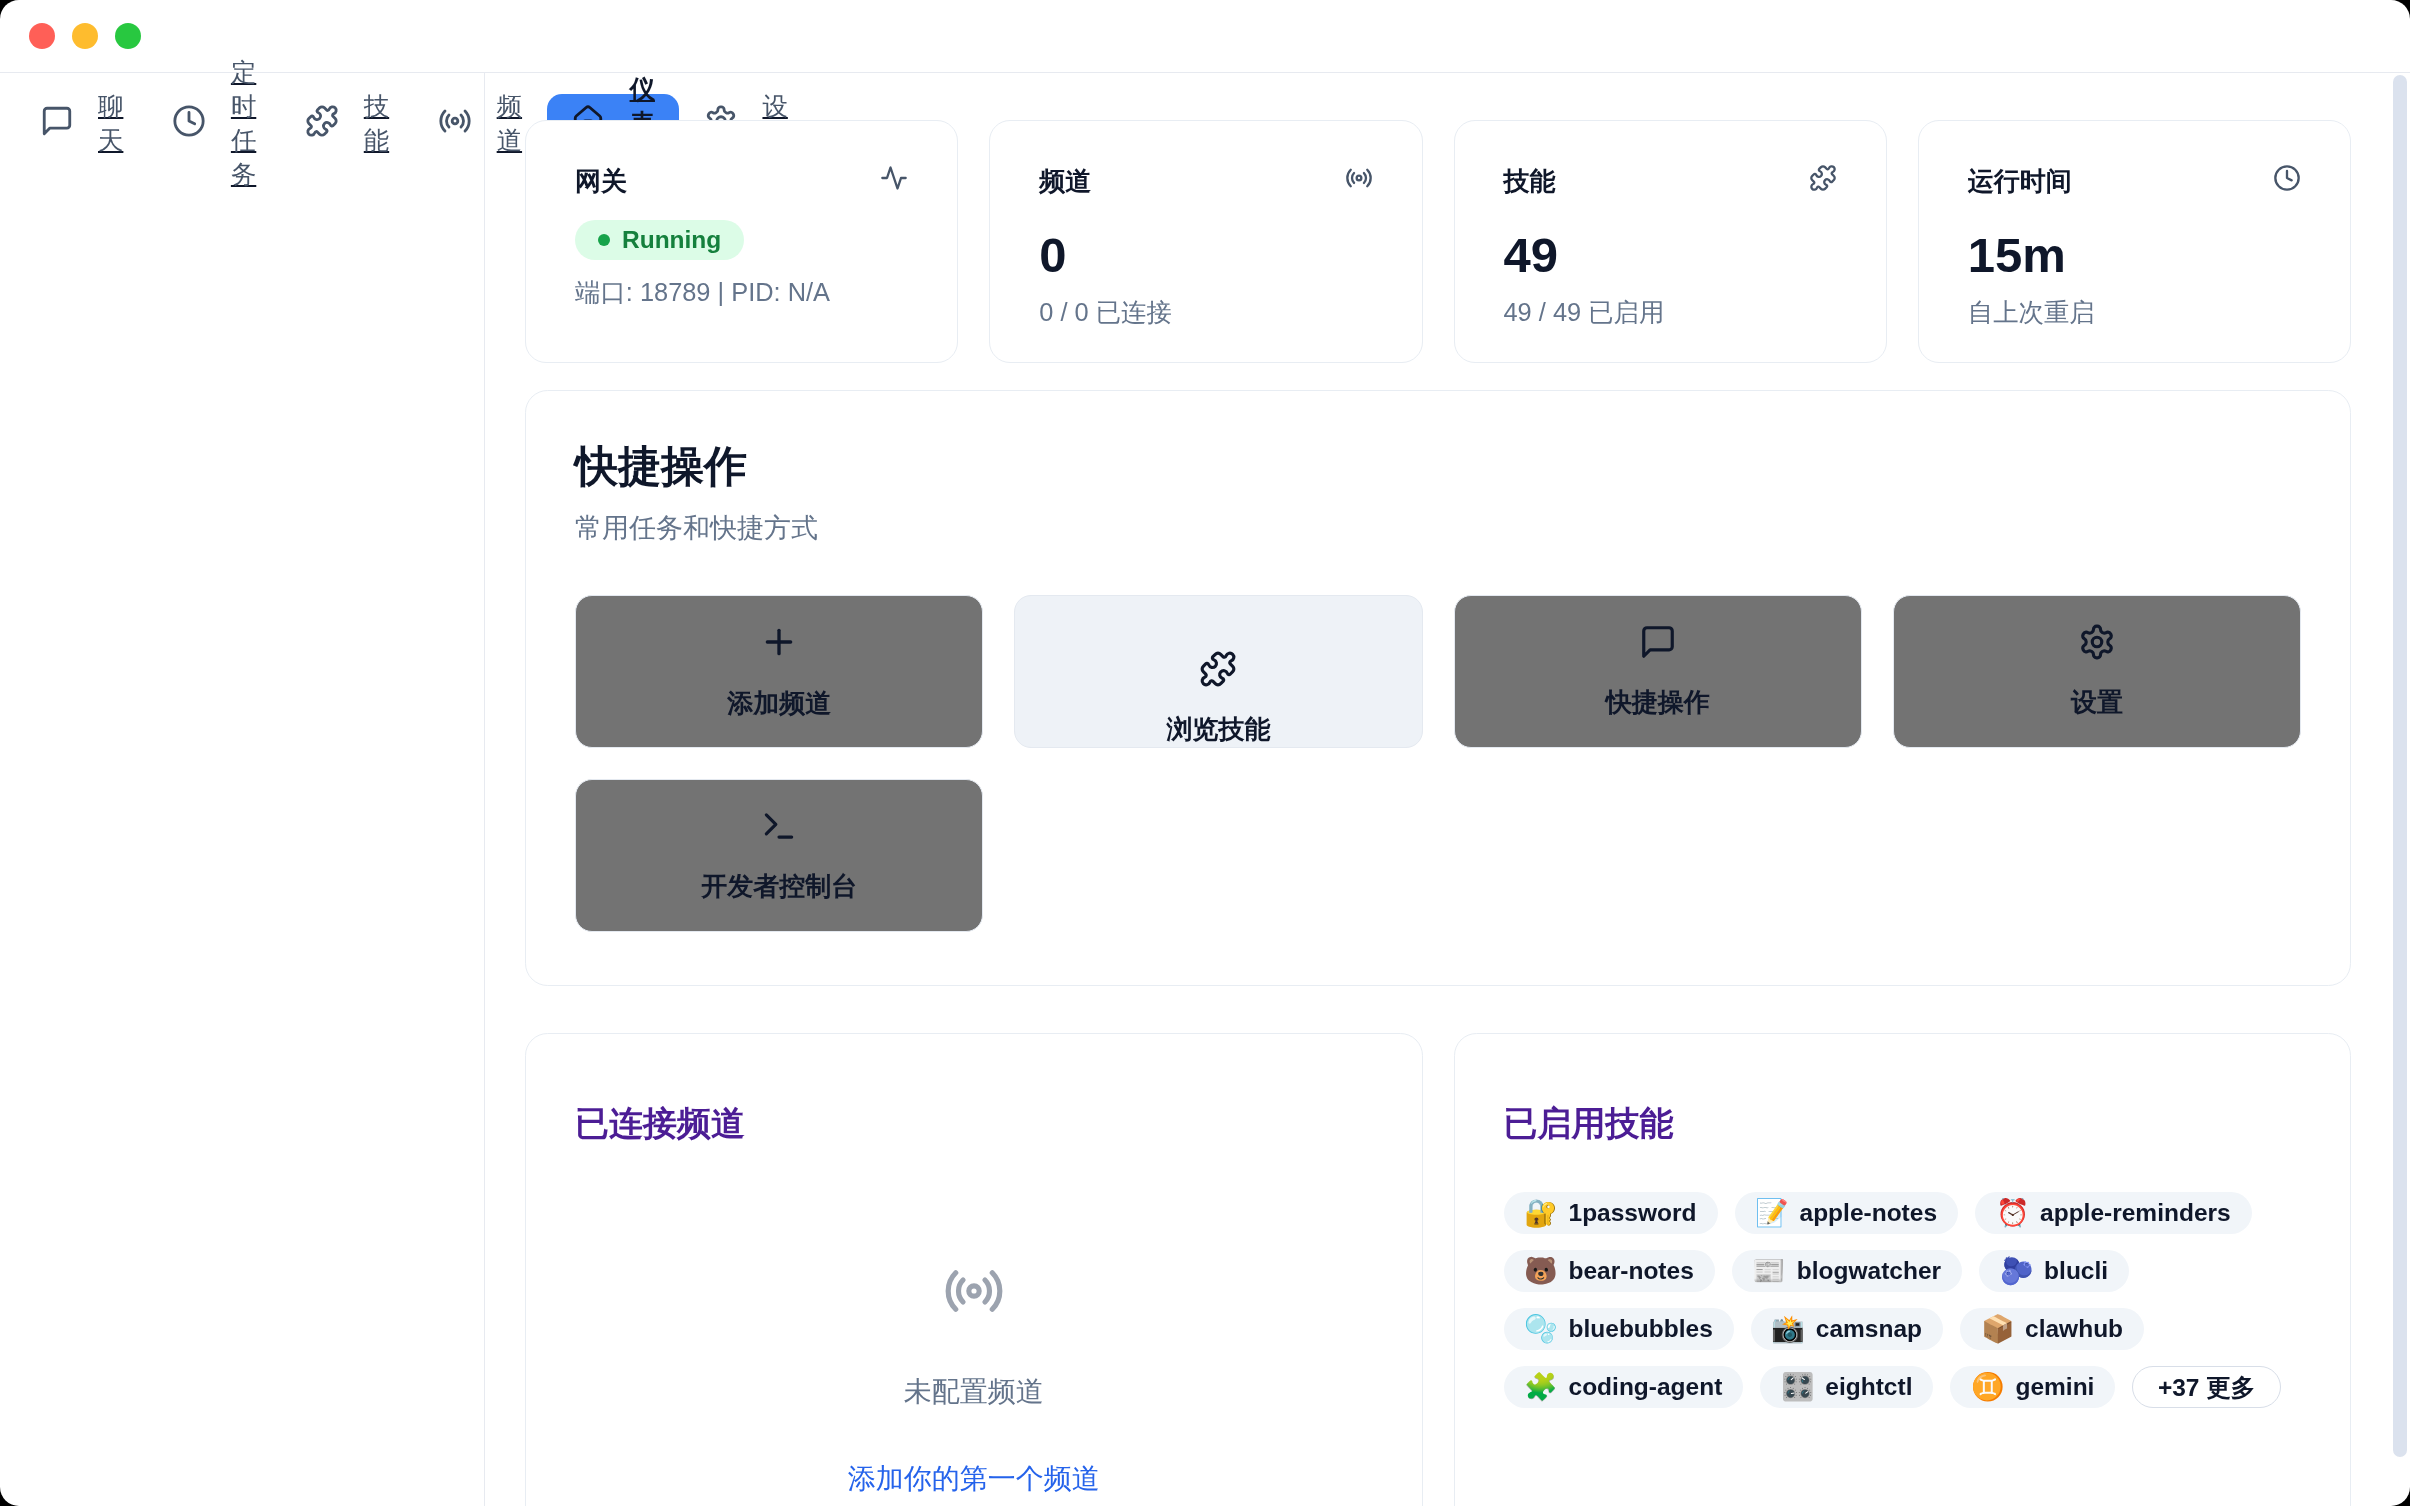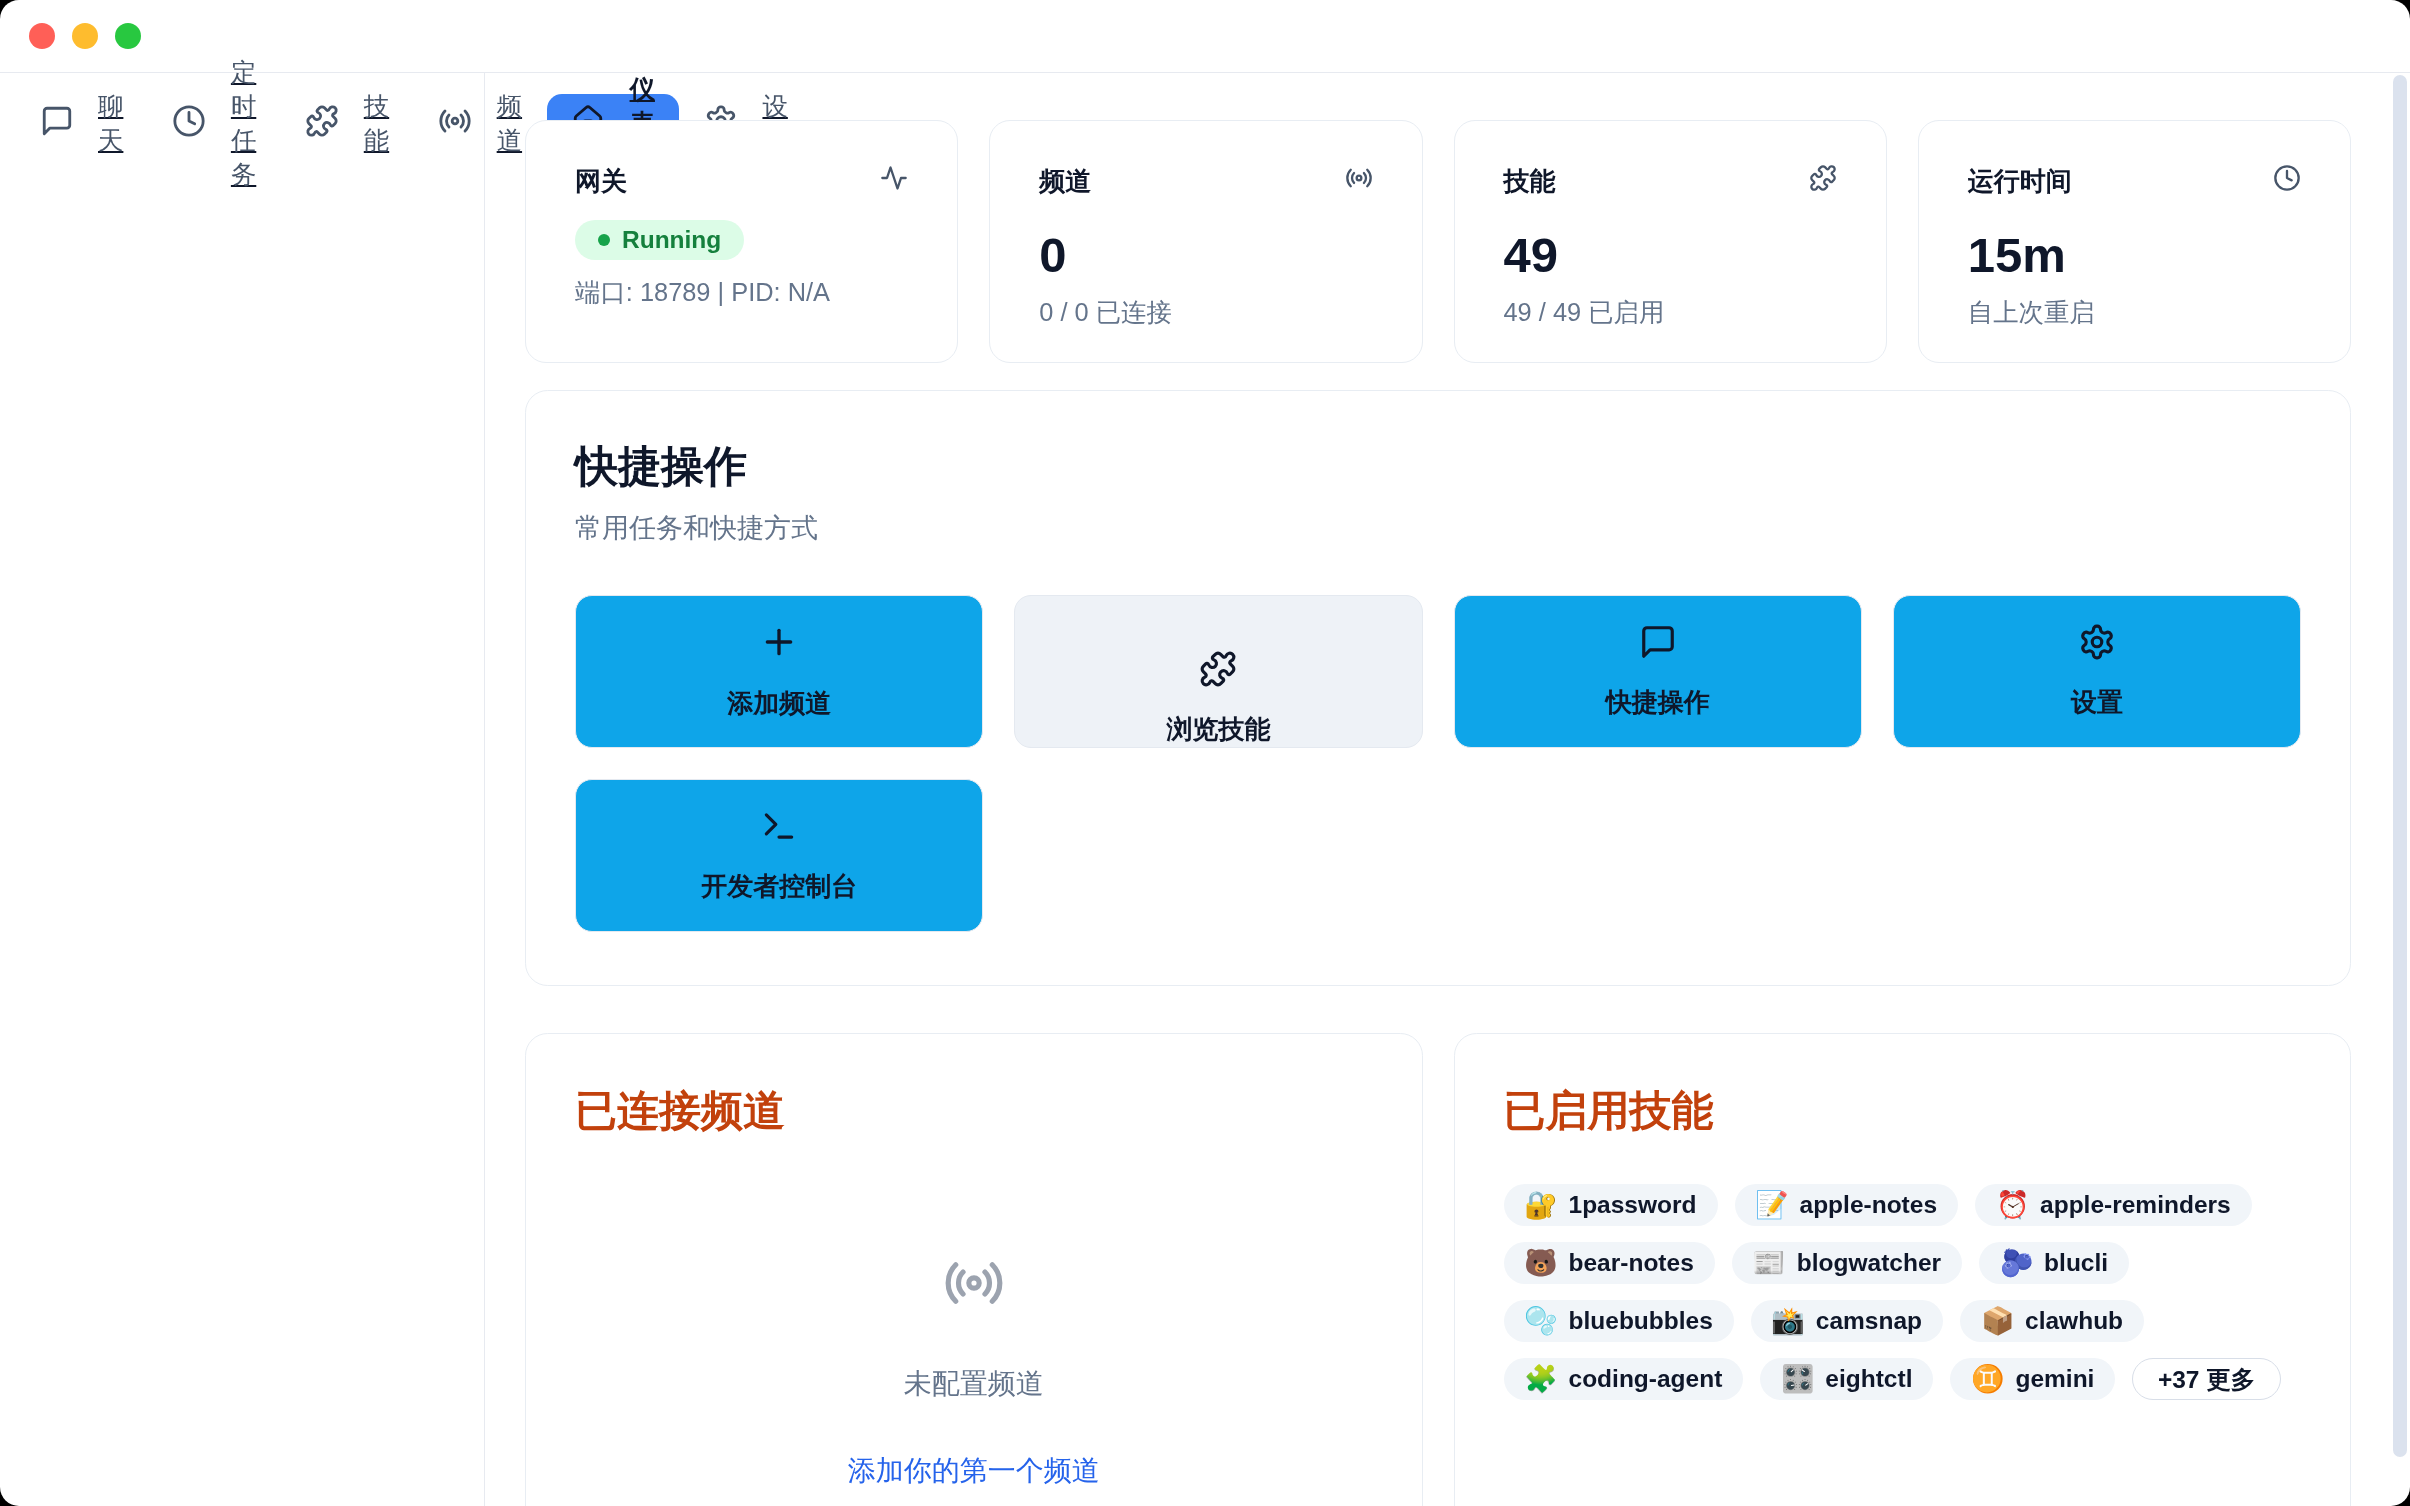--- a/index.html
+++ b/index.html
@@ -59,29 +59,29 @@
   }
   .badge-dot { width:12.2px; height:12.2px; border-radius:50%; background:#16a34a; }
   .stat-sub { font-size:25.4px; color:#64748b; margin-top:16px; }
   .stat-value { font-size:49px; font-weight:700; line-height:1; color:#0f172a; margin-top:32px; }
   
   .panel { margin-top:27px; border-radius:22.6px; padding:47px 49px 53px; }
   .panel-title { font-size:43px; font-weight:700; color:#0f172a; }
   .panel-sub { font-size:27px; color:#64748b; margin-top:14px; }
   .actions { display:grid; grid-template-columns:repeat(4,1fr); gap:31px; margin-top:49px; }
   .action-btn {
-    height:153px; background:#0ea5e9; border:1.9px solid #e4e9f0; border-radius:17px;
+    height:153px; background:#737373; border:1.9px solid #e4e9f0; border-radius:17px;
     display:flex; flex-direction:column; align-items:center; justify-content:center; gap:17px;
     font-size:26px; font-weight:600; color:#0f172a; font-family:inherit; cursor:default;
   }
   .action-btn.highlight { background:#eef2f7;justify-content:flex-end; }
   
   .bottom { display:grid; grid-template-columns:repeat(2,1fr); gap:31px; margin-top:47px; }
   .bottom-card { height:612px; border-radius:22.6px; padding:49px; }
-  .bottom-title { font-size:42px; font-weight:700; color:#c2410c; }
+  .bottom-title { font-size:34px; font-weight:700; color:#4c1d95;margin-top:18px; }
   .empty { display:flex; flex-direction:column; align-items:center; margin-top:113px; }
   .empty-icon { color:#9ca3af; }
   .empty-text { margin-top:48px; font-size:28px; color:#64748b; }
   .empty-link { margin-top:49px; font-size:28px; color:#2563eb; font-weight:500; text-decoration:none; }
   .tags { display:flex; flex-wrap:wrap; gap:16px 17px; margin-top:45px; }
   .tag {
     display:inline-flex; align-items:center; gap:10.4px; height:42px; padding:0 21px;
     background:#f1f5f9; border-radius:21.7px; font-size:24.5px; font-weight:700; color:#0f172a;
   }
   .tag-emoji { font-size:27px; line-height:1; }

